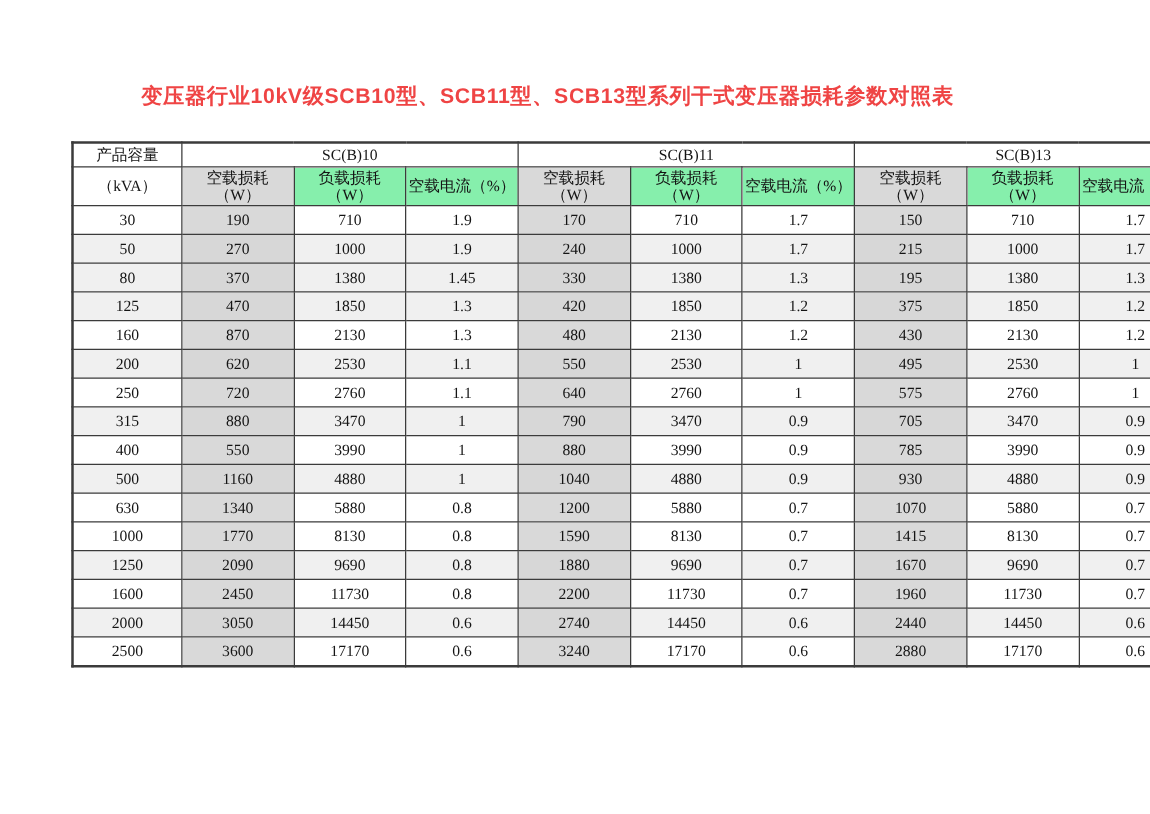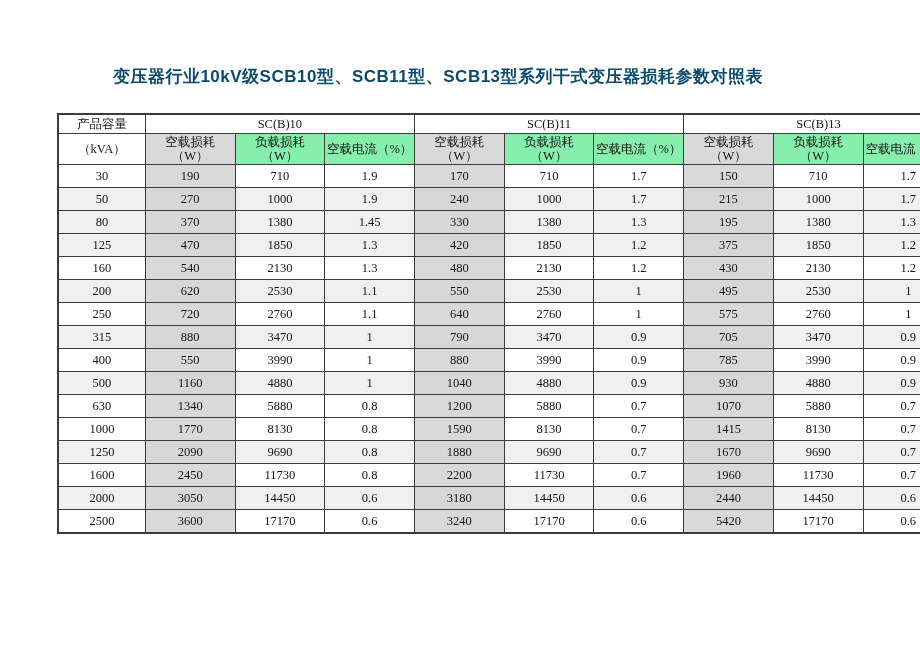--- a/index.html
+++ b/index.html
@@ -14,21 +14,21 @@
     position: relative;
     width: 920px;
     height: 651px;
     background: #ffffff;
     overflow: hidden;
   }
   .title {
     font-family: "Liberation Sans", sans-serif;
     font-weight: bold;
     font-size: 17px;
-    color: #0c4a6e;
+    color: #ef4444;
     text-align: center;
     width: 762px;
     margin: 66px 0 0 57px;
     line-height: 1.3;
     letter-spacing: 0.5px;
     white-space: nowrap;
   }
   table.loss-table {
     border-collapse: collapse;
     table-layout: fixed;
@@ -141,21 +141,21 @@
           <td>1.3</td>
           <td class="noload">420</td>
           <td>1850</td>
           <td>1.2</td>
           <td class="noload">375</td>
           <td>1850</td>
           <td>1.2</td>
         </tr>
         <tr>
           <td>160</td>
-          <td class="noload">540</td>
+          <td class="noload">870</td>
           <td>2130</td>
           <td>1.3</td>
           <td class="noload">480</td>
           <td>2130</td>
           <td>1.2</td>
           <td class="noload">430</td>
           <td>2130</td>
           <td>1.2</td>
         </tr>
         <tr class="band">
@@ -264,34 +264,34 @@
           <td>0.7</td>
           <td class="noload">1960</td>
           <td>11730</td>
           <td>0.7</td>
         </tr>
         <tr class="band">
           <td>2000</td>
           <td class="noload">3050</td>
           <td>14450</td>
           <td>0.6</td>
-          <td class="noload">3180</td>
+          <td class="noload">2740</td>
           <td>14450</td>
           <td>0.6</td>
           <td class="noload">2440</td>
           <td>14450</td>
           <td>0.6</td>
         </tr>
         <tr>
           <td>2500</td>
           <td class="noload">3600</td>
           <td>17170</td>
           <td>0.6</td>
           <td class="noload">3240</td>
           <td>17170</td>
           <td>0.6</td>
-          <td class="noload">5420</td>
+          <td class="noload">2880</td>
           <td>17170</td>
           <td>0.6</td>
         </tr>
       </tbody>
   </table>
 </div>
 
 </body></html>

